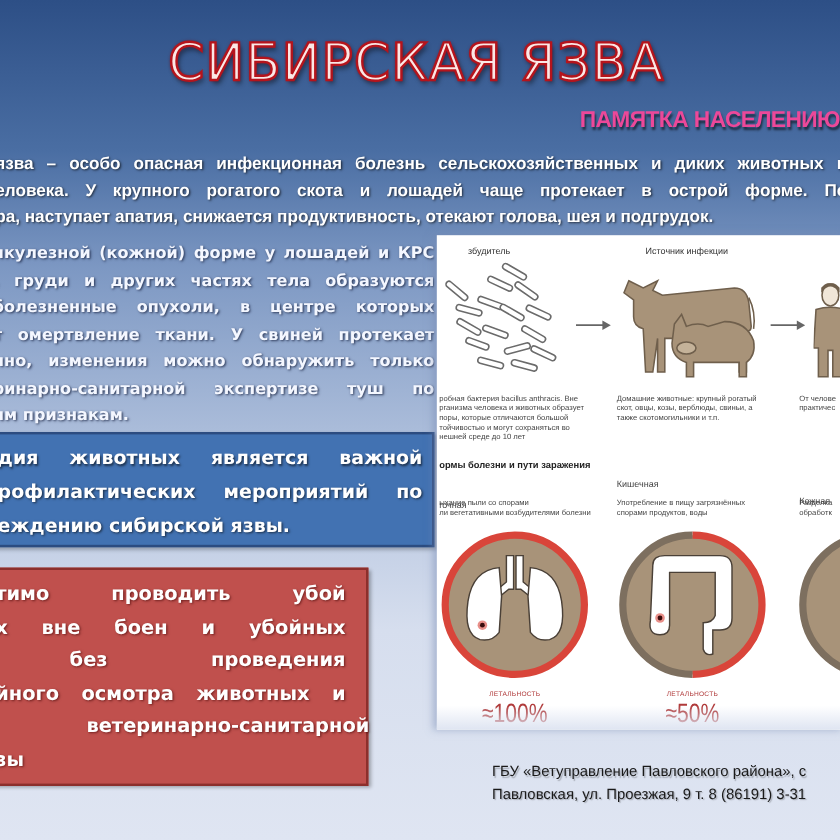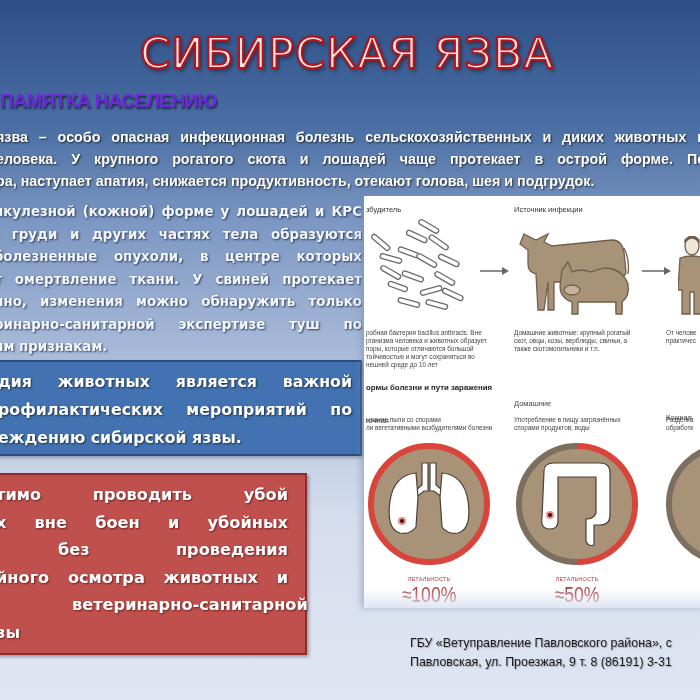--- a/index.html
+++ b/index.html
@@ -10,23 +10,23 @@
   }
   .title {
     position: absolute; left: 0; width: 700px; top: 28px; text-align: center;
     font-family: "DejaVu Sans", sans-serif; font-size: 43px; letter-spacing: 1px;
     color: #fbe8e6; font-weight: normal;
     -webkit-text-stroke: 2px #b5141c;
     text-shadow: 0 0 3px #7a0a10, 2px 3px 4px rgba(0,0,0,0.45);
     margin-left: -3px;
   }
   .subtitle {
-    position: absolute; left: 0; width: 648px; top: 90px; text-align: left;
+    position: absolute; left: 0; width: 700px; top: 90px; text-align: right;
     font-family: "Liberation Sans", sans-serif; font-weight: bold; font-size: 19px;
-    color: #6d28d9; letter-spacing: -0.5px;
+    color: #ec4899; letter-spacing: -0.5px;
     text-shadow: 1px 2px 2px rgba(0,0,0,0.6);
   }
   .intro {
     position: absolute; left: -4px; top: 126px; width: 710px;
     font-family: "Liberation Sans", sans-serif; font-weight: bold; font-size: 14.3px;
     color: #ffffff; line-height: 22px; text-align: justify;
     text-shadow: 1px 1px 2px rgba(0,0,0,0.7);
   }
   .intro div { white-space: nowrap; }
   .intro .j { text-align-last: justify; white-space: normal; }
@@ -61,21 +61,21 @@
     line-height: 27.5px; text-shadow: 1px 1px 2px rgba(60,0,0,0.6);
   }
   .red-box .txt div { white-space: nowrap; text-align: justify; text-align-last: justify; }
   .red-box .txt div.last { text-align-last: left; }
   .infographic {
     position: absolute; left: 364px; top: 196px; width: 340px; height: 412px;
     background: #ffffff; overflow: hidden;
     box-shadow: -3px 0 6px rgba(120,140,180,0.5);
   }
   .infographic .hdr {
-    position: absolute; font-family: "Liberation Sans", sans-serif; font-size: 7.5px; color: #333;
+    position: absolute; font-family: "Liberation Sans", sans-serif; font-size: 7.5px; color: #333; margin-left: 24px;
   }
   .infographic .small {
     position: absolute; font-family: "Liberation Sans", sans-serif; font-size: 6.4px; color: #444; line-height: 8px;
   }
   .infographic .formname {
     position: absolute; font-family: "Liberation Sans", sans-serif; font-size: 7.5px; color: #444;
   }
   .infographic .section {
     position: absolute; font-family: "Liberation Sans", sans-serif; font-size: 7.8px; font-weight: bold; color: #222;
   }
@@ -205,21 +205,21 @@
     <div>также скотомогильники и т.п.</div>
   </div>
   <div class="small" style="left:302px; top:133px; width:60px; white-space:nowrap;">
     <div>От челове</div>
     <div>практичес</div>
   </div>
 
   <div class="section" style="left:2px; top:187px;">ормы болезни и пути заражения</div>
 
   <div class="formname" style="left:2px; top:220px;">гочная</div>
-  <div class="formname" style="left:150px; top:203px;">Домашние</div>
+  <div class="formname" style="left:150px; top:203px;">Кишечная</div>
   <div class="formname" style="left:302px; top:203px;margin-top:14px;">Кожная</div>
 
   <div class="small" style="left:2px; top:220px; width:148px; white-space:nowrap;">
     <div>ыхание пыли со спорами</div>
     <div>ли вегетативными возбудителями болезни</div>
   </div>
   <div class="small" style="left:150px; top:220px; width:148px; white-space:nowrap;">
     <div>Употребление в пищу загрязнённых</div>
     <div>спорами продуктов, воды</div>
   </div>

